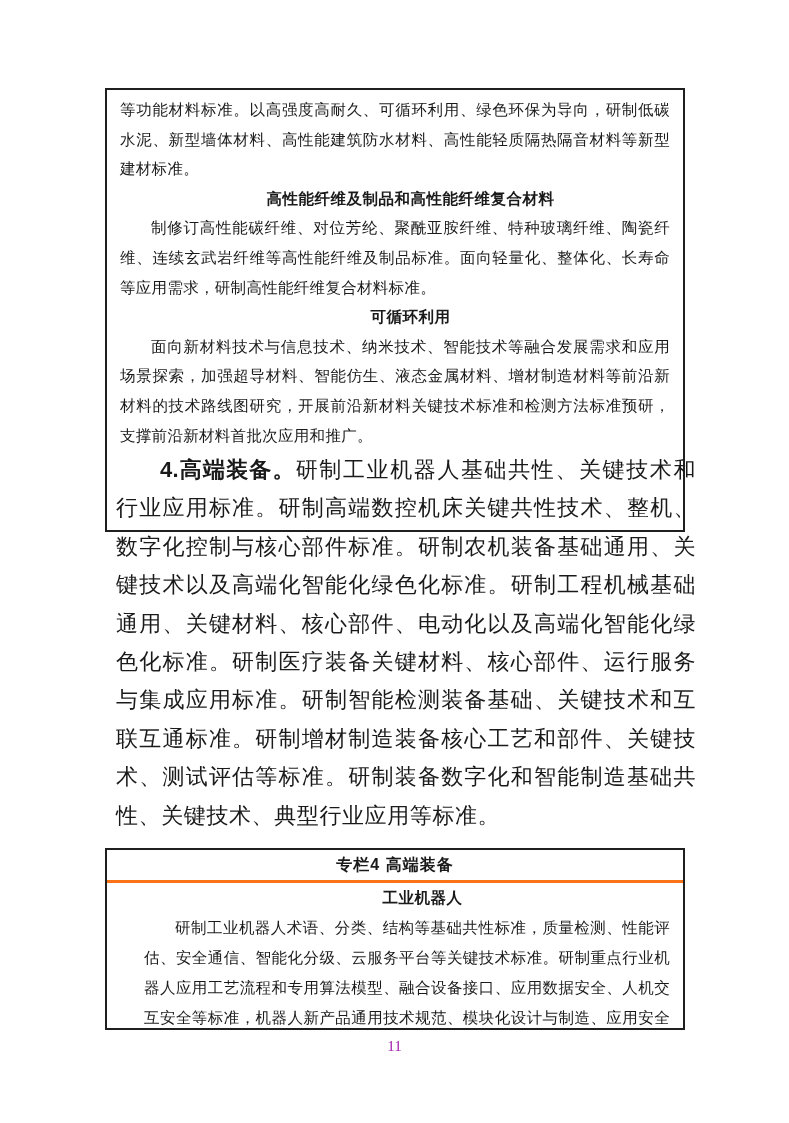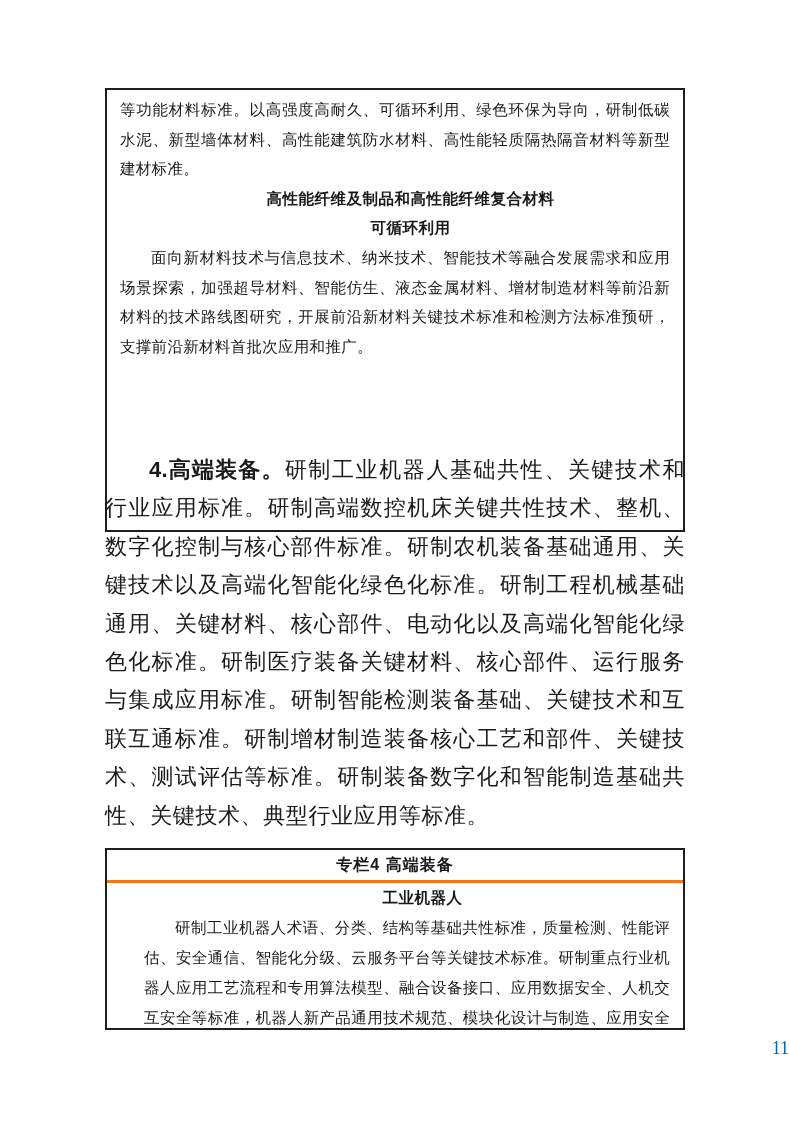--- a/index.html
+++ b/index.html
@@ -64,21 +64,21 @@
   }
   .callout-body {
     padding: 0 13px;
     margin-left: 24px;
   }
   .callout-body p { line-height: 30px; }
 
   
   .main-paragraph {
     position: absolute;
-    left: 105px;
+    left: 116px;
     top: 451px;
     width: 580px;
   }
   .main-paragraph p {
     margin: 0;
     font-size: 22px;
     line-height: 38.4px;
     letter-spacing: 0.6px;
     text-align: justify;
     text-indent: 2em;
@@ -88,33 +88,34 @@
     font-family: "Liberation Sans", "DejaVu Sans", sans-serif;
     letter-spacing: 0.2px;
   }
 
   
   .page-number {
     position: absolute;
     top: 1038px;
     left: 0;
     width: 100%;
-    text-align: right;
-    font-size: 18px;
-    color: #0369a1;
+    text-align: center;
+    font-size: 15px;
+    color: #a21caf;
   }
 </style>
 </head>
 <body>
 
 <div class="page">
 
   <div class="callout callout-materials">
     <p>等功能材料标准。以高强度高耐久、可循环利用、绿色环保为导向，研制低碳水泥、新型墙体材料、高性能建筑防水材料、高性能轻质隔热隔音材料等新型建材标准。</p>
     <p class="box-heading">高性能纤维及制品和高性能纤维复合材料</p>
+    <p class="indent">制修订高性能碳纤维、对位芳纶、聚酰亚胺纤维、特种玻璃纤维、陶瓷纤维、连续玄武岩纤维等高性能纤维及制品标准。面向轻量化、整体化、长寿命等应用需求，研制高性能纤维复合材料标准。</p>
     <p class="box-heading">可循环利用</p>
     <p class="indent">面向新材料技术与信息技术、纳米技术、智能技术等融合发展需求和应用场景探索，加强超导材料、智能仿生、液态金属材料、增材制造材料等前沿新材料的技术路线图研究，开展前沿新材料关键技术标准和检测方法标准预研，支撑前沿新材料首批次应用和推广。</p>
   </div>
 
   <div class="main-paragraph">
     <p><span class="lead">4.高端装备。</span><span>研制工业机器人基础共性、关键技术和行业应用标准。研制高端数控机床关键共性技术、整机、数字化控制与核心部件标准。研制农机装备基础通用、关键技术以及高端化智能化绿色化标准。研制工程机械基础通用、关键材料、核心部件、电动化以及高端化智能化绿色化标准。研制医疗装备关键材料、核心部件、运行服务与集成应用标准。研制智能检测装备基础、关键技术和互联互通标准。研制增材制造装备核心工艺和部件、关键技术、测试评估等标准。研制装备数字化和智能制造基础共性、关键技术、典型行业应用等标准。</span></p>
   </div>
 
   <div class="callout callout-equipment">
     <div class="callout-header">专栏4  高端装备</div>

